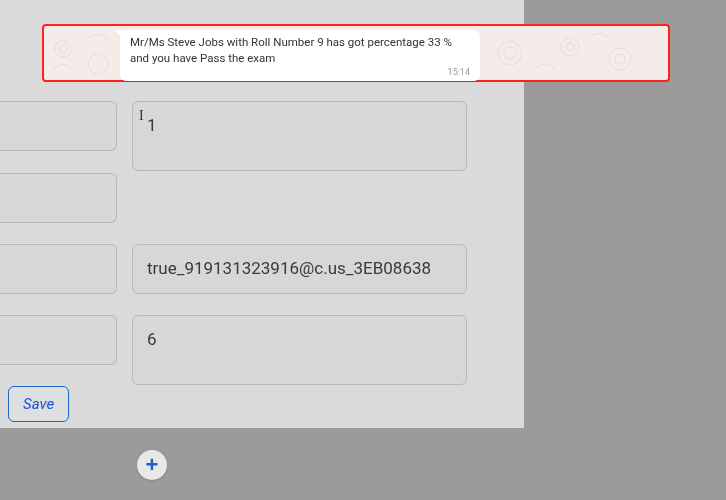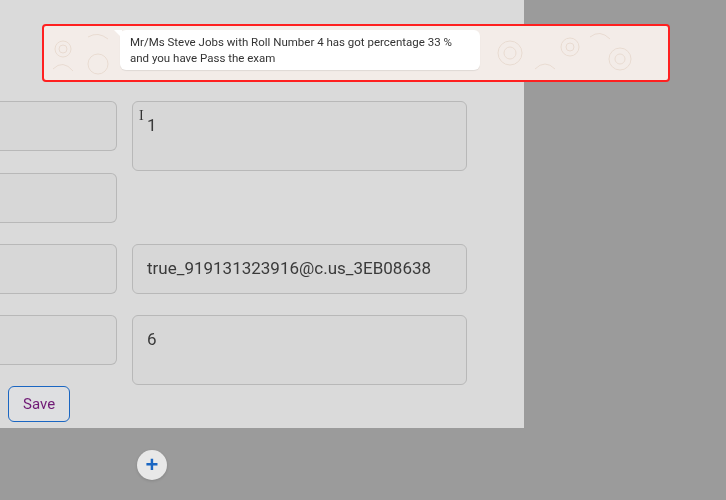--- a/index.html
+++ b/index.html
@@ -56,26 +56,27 @@
     .ls1 { top: 101px; }
     .ls2 { top: 173px; }
     .ls3 { top: 244px; }
     .ls4 { top: 315px; }
     .save-btn {
       position: absolute;
       left: 8px;
       top: 386px;
       background: #dedfe1;
       border: 1.5px solid #1a66c2;
-      color: #701a75;
+      color: #1d4ed8;
       font-size: 15px;
       padding: 8px 14px;
       border-radius: 6px;
       cursor: pointer;
       font-family: inherit;
+      font-style: italic;
     }
     .add-fab {
       position: absolute;
       left: 137px;
       top: 450px;
       width: 30px;
       height: 30px;
       border-radius: 50%;
       background: #e8e8e8;
       border: none;
@@ -189,21 +190,22 @@
     <svg class="deco-left" viewBox="0 0 72 48">
       <g fill="none" stroke="#c9a98e" stroke-width="1">
         <circle cx="15" cy="20" r="8"></circle>
           <circle cx="15" cy="20" r="4"></circle>
         <circle cx="50" cy="35" r="10"></circle>
           <path d="M5 40 Q15 30 25 42"></path>
         <path d="M40 8 Q50 2 60 10"></path>
       </g>
     </svg>
     <div class="bubble">
-      <div class="bubble-text">Mr/Ms Steve Jobs with Roll Number 4 has got percentage 33 % and you have Pass the exam</div>
+      <div class="bubble-text">Mr/Ms Steve Jobs with Roll Number 9 has got percentage 33 % and you have Pass the exam</div>
+      <div class="bubble-time">15:14</div>
     </div>
     <svg class="deco-right" viewBox="0 0 168 48">
       <g fill="none" stroke="#c9a98e" stroke-width="1">
         <circle cx="30" cy="24" r="12"></circle>
           <circle cx="30" cy="24" r="6"></circle>
         <circle cx="90" cy="18" r="9"></circle>
           <circle cx="90" cy="18" r="4"></circle>
         <circle cx="140" cy="30" r="11"></circle>
           <circle cx="140" cy="30" r="5"></circle>
         <path d="M55 40 Q65 30 75 40"></path>

